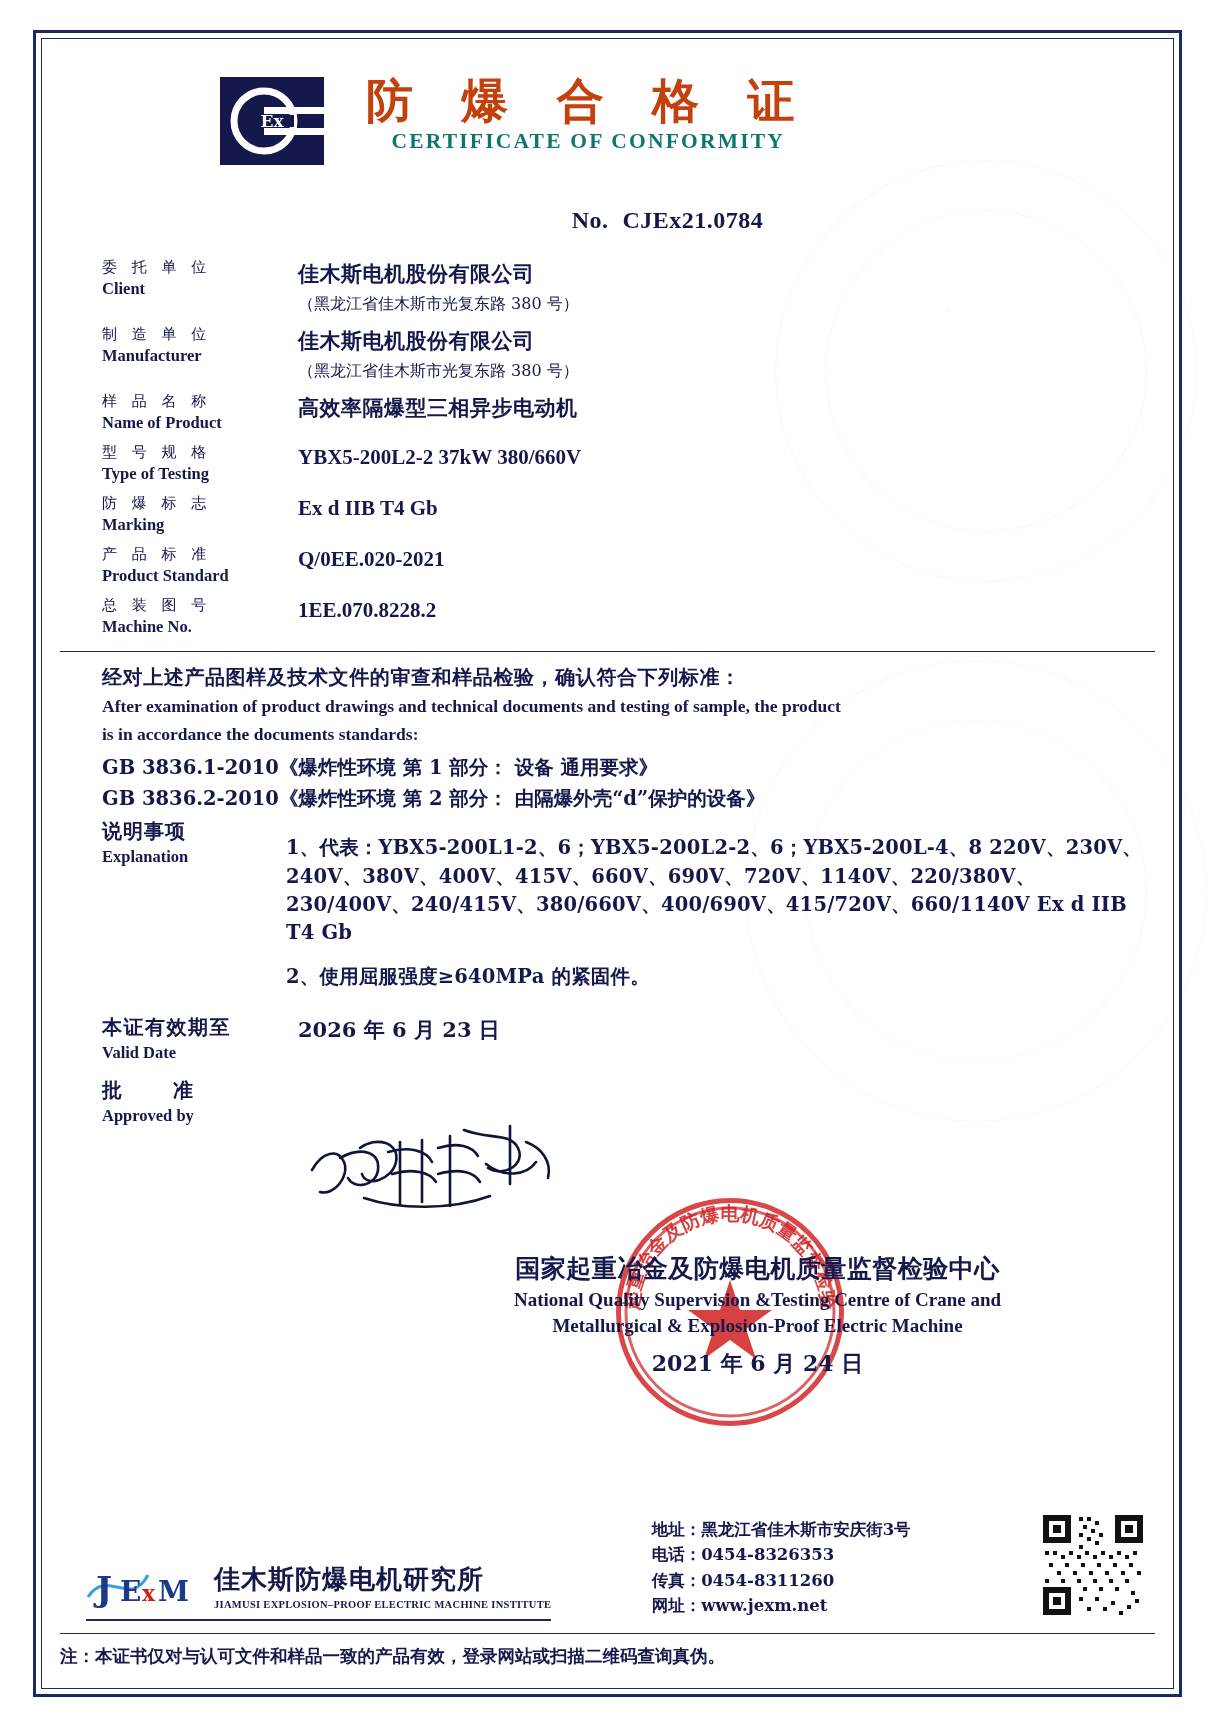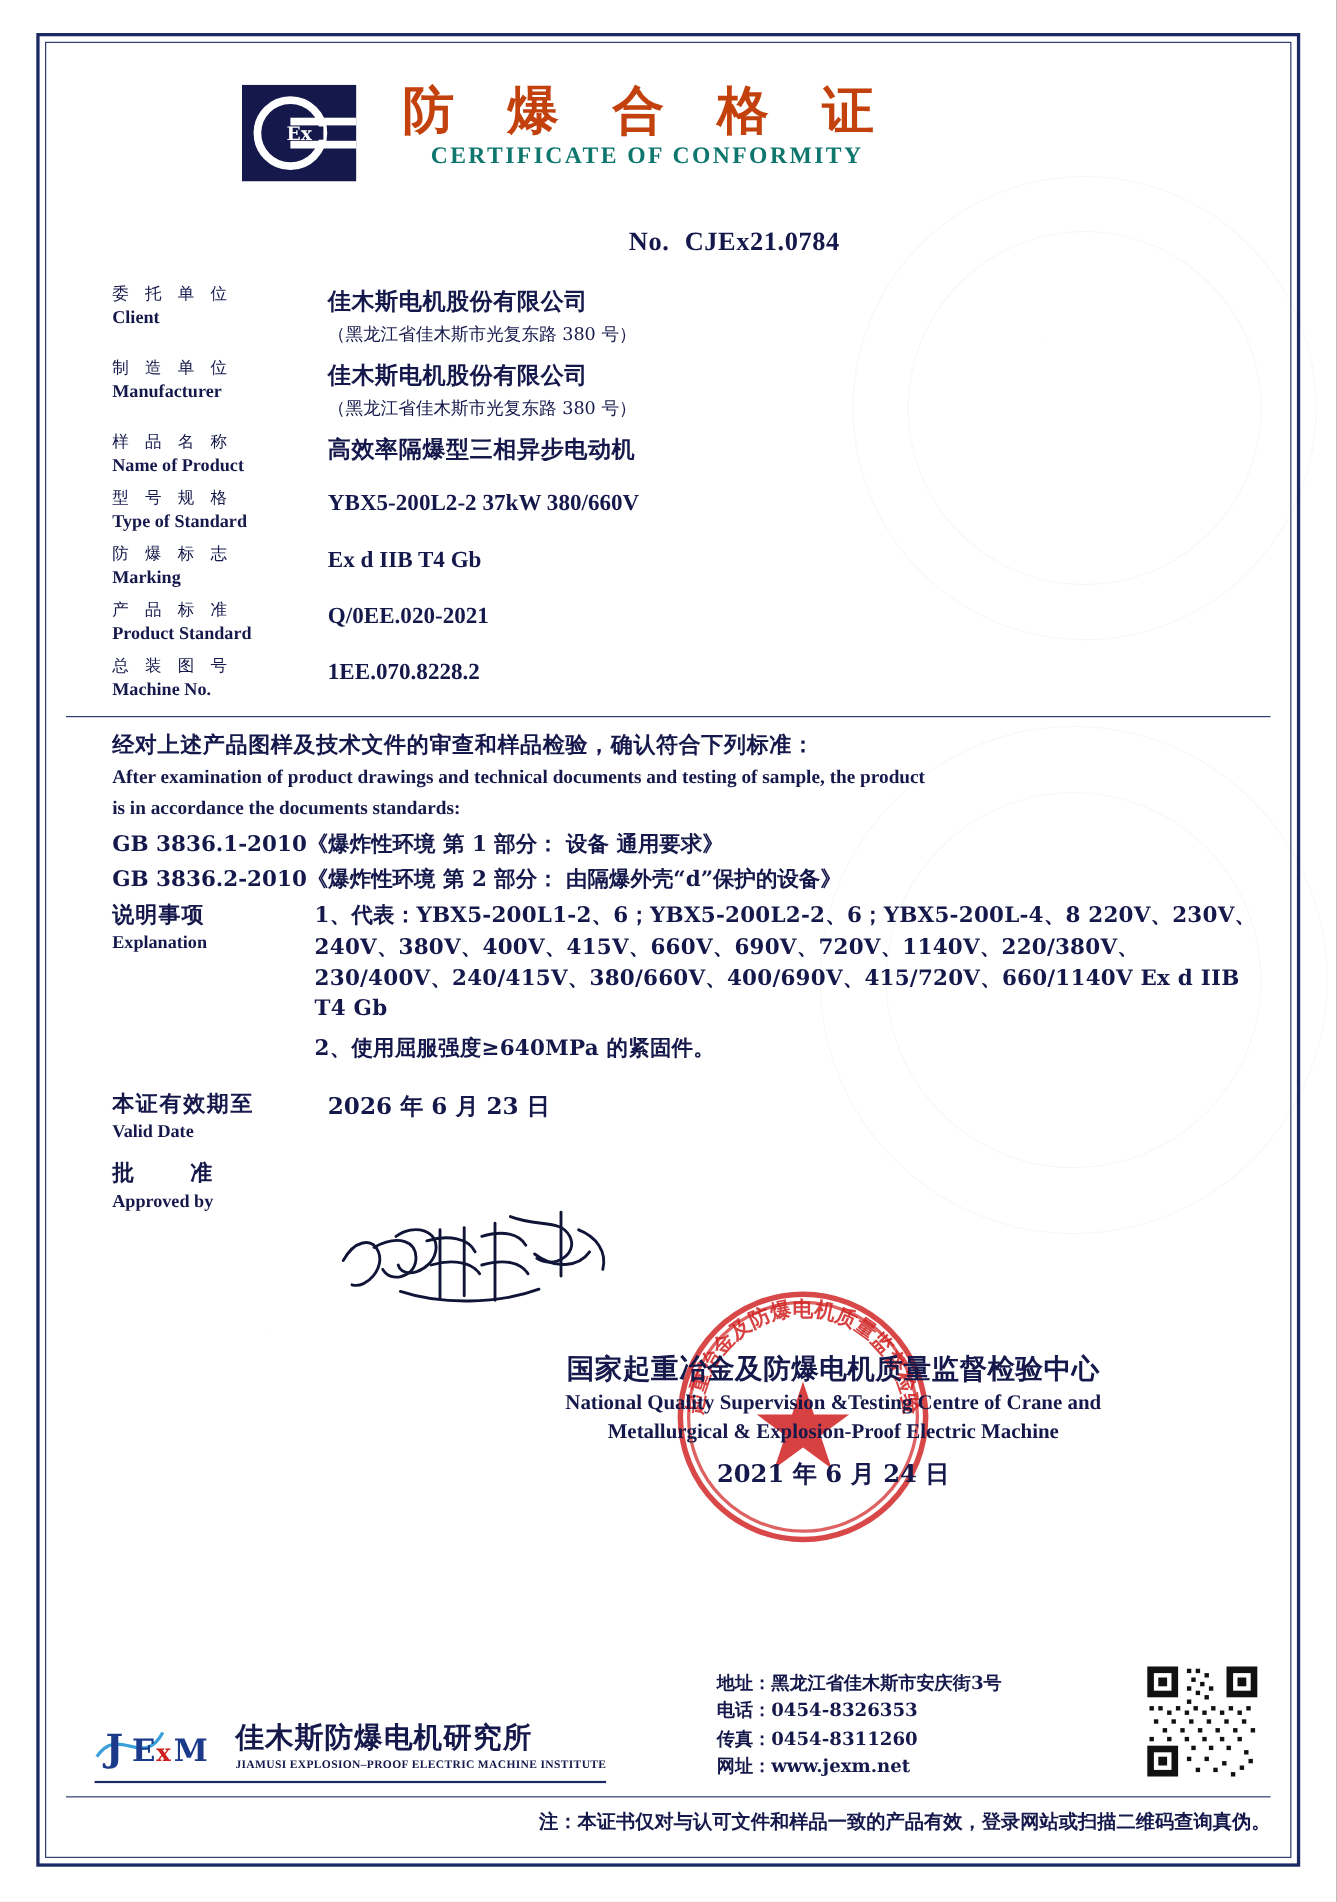--- a/index.html
+++ b/index.html
@@ -211,21 +211,21 @@
   .explain-label .en {
     font-size: 16.5px;
     font-weight: bold;
     margin-top: 2px;
   }
   .explain-body {
     flex: 1;
     padding-left: 8px;
   }
   .explain-body p {
-    margin: 0 0 8px 0;
+    margin: 16px 0 8px 0;
     font-size: 19.5px;
     font-weight: bold;
     line-height: 1.45;
     font-family: "DejaVu Serif", "Liberation Serif", serif;
     letter-spacing: 0.2px;
   }
 
   
   .valid-row, .approve-row {
     display: flex;
@@ -361,21 +361,21 @@
     width: 108px;
     height: 108px;
     margin-left: 28px;
     margin-bottom: 2px;
   }
   .footer-rule {
     border-top: 1.5px solid #1b2a63;
     margin: 12px 0 0 0;
   }
   .note {
-    text-align: right;
+    text-align: left;
     font-size: 17.5px;
     font-weight: bold;
     margin-top: 10px;
     font-family: "DejaVu Serif", "Liberation Serif", serif;
   }
 </style>
 </head>
 <body>
 
 <div class="page">
@@ -444,21 +444,21 @@
           <div class="en">Name of Product</div>
         </div>
         <div class="fvalue">
           <div class="v1">高效率隔爆型三相异步电动机</div>
         </div>
       </div>
 
       <div class="frow">
         <div class="flabel">
           <div class="cn">型 号 规 格</div>
-          <div class="en">Type of Standard</div>
+          <div class="en">Type of Testing</div>
         </div>
         <div class="fvalue">
           <div class="mono">YBX5-200L2-2    37kW    380/660V</div>
         </div>
       </div>
 
       <div class="frow">
         <div class="flabel">
           <div class="cn">防 爆 标 志</div>
           <div class="en">Marking</div>

